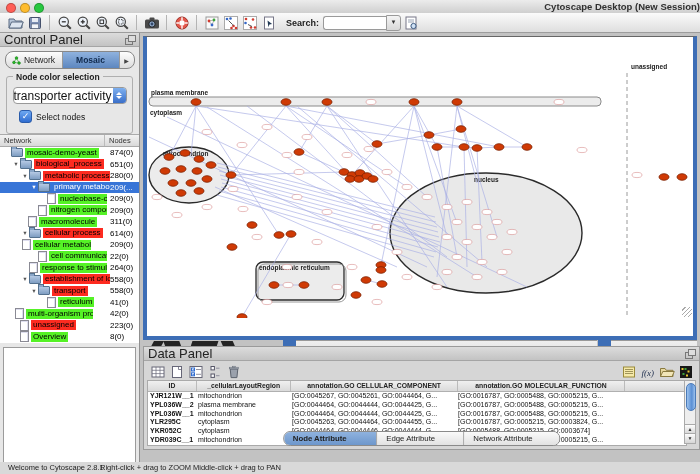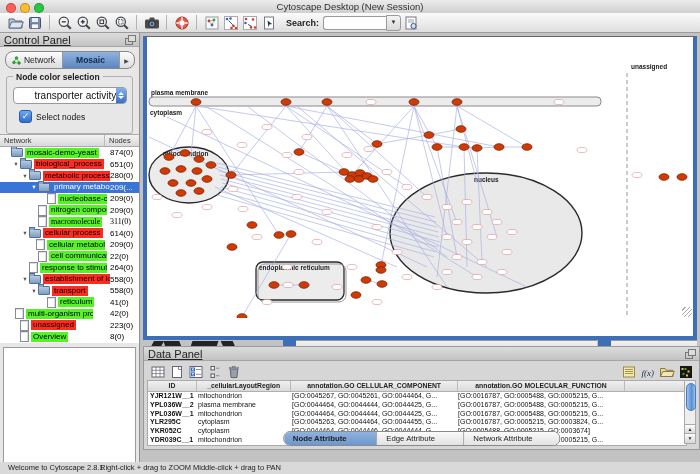--- a/index.html
+++ b/index.html
@@ -4,21 +4,21 @@
 <style>
   html,body{margin:0;padding:0;}
   body{width:700px;height:474px;position:relative;overflow:hidden;
        font-family:"Liberation Sans",sans-serif;background:#c9c9c9;
        -webkit-font-smoothing:antialiased;}
   .abs{position:absolute;}
 
   
   #titlebar{left:0;top:0;width:700px;height:13px;
     background:linear-gradient(#ececec,#cfcfcf);border-bottom:1px solid #8f8f8f;}
-  #titlebar .title{width:100%;text-align:center;font-size:9.5px;font-weight:normal;color:#303030;line-height:13px;}
+  #titlebar .title{width:100%;text-align:right;font-size:9.5px;font-weight:bold;color:#303030;line-height:13px;}
   .lights{left:6px;top:3px;display:flex;gap:4px;}
   .light{width:8px;height:8px;border-radius:50%;border:0.5px solid rgba(0,0,0,.25);}
   .l-red{background:#ff5f57}.l-yel{background:#febc2e}.l-grn{background:#28c840}
 
   
   #toolbar{left:0;top:13px;width:700px;height:20px;
     background:linear-gradient(#fbfbfb,#dedede);border-bottom:1px solid #9c9c9c;
     display:flex;align-items:center;padding-left:6px;box-sizing:border-box;}
   .tbicon{width:19px;height:28px;display:inline-flex;align-items:center;justify-content:center;}
   .tbsep{width:1px;height:15px;background:#b4b4b4;margin:0 5px;}
@@ -27,39 +27,39 @@
   #search-input{width:56px;height:12px;border:1px solid #9a9a9a;border-right:none;
      border-radius:3px 0 0 3px;font-size:9px;padding:0 3px;background:#fff;}
   #search-drop{width:13px;height:14px;border:1px solid #9a9a9a;border-radius:0 3px 3px 0;
      background:linear-gradient(#f4f4f4,#d8d8d8);font-size:6px;line-height:13px;text-align:center;color:#333;}
 
   
   #controlpanel{left:0;top:33px;width:140px;height:429px;background:#e7e7e7;
     border-right:1px solid #909090;box-sizing:border-box;}
   .panelhead{height:13px;background:linear-gradient(#dcdcdc,#c3c3c3);
     border-bottom:1px solid #a5a5a5;display:flex;align-items:center;justify-content:space-between;padding:0 4px;}
-  .panelhead .ph-label{font-size:11px;color:#222;text-decoration:underline;}
+  .panelhead .ph-label{font-size:13px;color:#222;}
   .floaticon{width:10px;height:9px;position:relative;}
   .floaticon:before{content:"";position:absolute;left:0;top:3px;width:6px;height:5px;border:1px solid #777;}
   .floaticon:after{content:"";position:absolute;left:3px;top:0;width:6px;height:5px;border:1px solid #777;background:#ddd;}
 
   #cp-tabs{margin:4px auto 3px auto;width:128px;height:16px;display:flex;
     border:1px solid #888;border-radius:8px;overflow:hidden;background:linear-gradient(#fdfdfd,#dcdcdc);}
   .seg{flex:1;display:flex;align-items:center;justify-content:center;gap:3px;
     font-size:8.5px;color:#222;border-right:1px solid #999;}
   .seg:last-child{border-right:none;flex:0 0 14px;font-size:6px;color:#444;}
   .seg.sel{background:linear-gradient(#8fb2de,#5d87c0);font-weight:bold;color:#102a4d;}
 
   #groupbox{margin:7px 6px 0 6px;border:1px solid #afafaf;border-radius:3px;position:relative;
     padding:8px 0 6px 0;}
   #groupbox .gb-label{position:absolute;top:-5px;left:6px;background:#e7e7e7;padding:0 3px;
     font-size:8.5px;font-weight:bold;color:#222;}
   #combobox{margin:2px auto 0 auto;width:112px;height:15px;background:#fff;
     border:1px solid #999;border-radius:4px;display:flex;align-items:center;overflow:hidden;}
-  #combobox .cb-text{flex:1;font-size:10px;padding-left:21px;color:#111;white-space:nowrap;}
+  #combobox .cb-text{flex:1;font-size:12px;padding-left:0;color:#111;white-space:nowrap;}
   #combobox .cb-btn{width:13px;height:15px;background:linear-gradient(#7fb0ef,#3a6fc9);
     display:flex;flex-direction:column;align-items:center;justify-content:center;gap:1px;}
   .tri-up{width:0;height:0;border-left:3px solid transparent;border-right:3px solid transparent;border-bottom:3px solid #fff;}
   .tri-dn{width:0;height:0;border-left:3px solid transparent;border-right:3px solid transparent;border-top:3px solid #fff;}
 
   #checkrow{display:flex;align-items:center;gap:4px;margin:6px 0 4px 12px;}
   #checkbox{width:11px;height:11px;border-radius:3px;border:1px solid #2a5cab;
     background:linear-gradient(#6ea9f2,#2f6cd0);color:#fff;font-size:9px;line-height:10px;text-align:center;}
   #checkrow .ck-label{font-size:8.5px;color:#111;}
 
@@ -334,33 +334,33 @@
         <span class="ticon-file"></span>
         <span class="tr-label green" style="max-width: 45px;">nucleobase-co</span>
         <span class="tr-count">209(0)</span>
       </div>
       <div class="tree-row" style="padding-left: 30px;">
         <span class="tr-arrow"></span>
         <span class="ticon-file"></span>
         <span class="tr-label green" style="max-width: 54px;">nitrogen compou</span>
         <span class="tr-count">209(0)</span>
       </div>
-      <div class="tree-row" style="padding-left: 30px; font-family: Liberation Serif, serif;">
+      <div class="tree-row" style="padding-left: 20px;">
         <span class="tr-arrow"></span>
         <span class="ticon-file"></span>
         <span class="tr-label green" style="max-width: 54px;">macromolecule</span>
         <span class="tr-count">311(0)</span>
       </div>
       <div class="tree-row" style="padding-left: 21px;">
         <span class="tr-arrow">▼</span>
         <span class="ticon-folder"></span>
         <span class="tr-label red" style="max-width: 63px;">cellular process</span>
         <span class="tr-count">614(0)</span>
       </div>
-      <div class="tree-row" style="padding-left: 28px;">
+      <div class="tree-row" style="padding-left: 14px;">
         <span class="tr-arrow"></span>
         <span class="ticon-file"></span>
         <span class="tr-label green" style="max-width: 54px;">cellular metabol</span>
         <span class="tr-count">209(0)</span>
       </div>
       <div class="tree-row" style="padding-left: 30px;">
         <span class="tr-arrow"></span>
         <span class="ticon-file"></span>
         <span class="tr-label green" style="max-width: 54px;">cell communicati</span>
         <span class="tr-count">22(0)</span>

